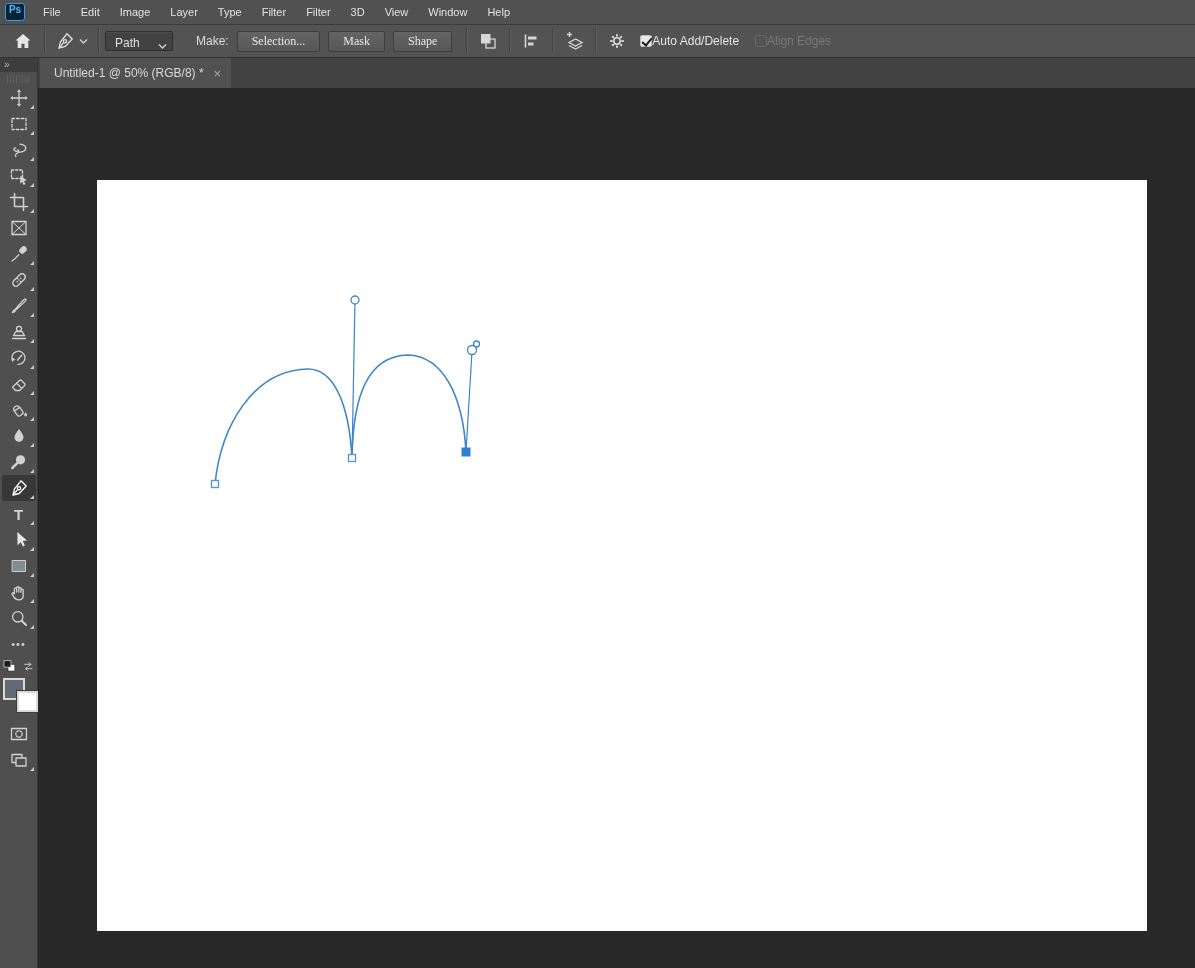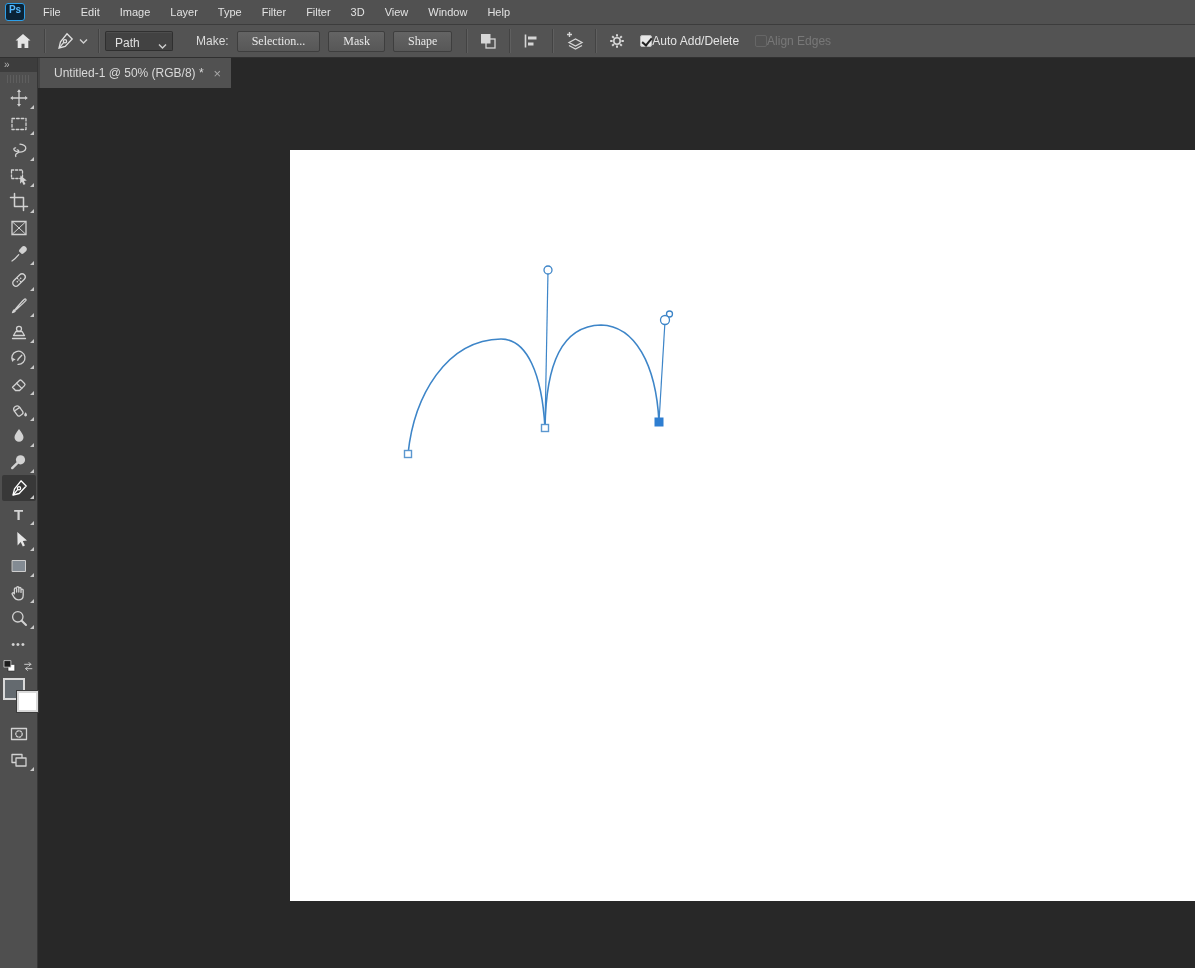--- a/index.html
+++ b/index.html
@@ -59,21 +59,21 @@
                      border-left:4px solid transparent; border-bottom:4px solid #c9c9c9; }
   .glyph-t { color:#d2d2d2; font-size:15px; font-weight:bold; }
   .glyph-dots { color:#d2d2d2; font-size:11px; letter-spacing:1px; }
   .swatches { width:38px; height:38px; position:relative; margin-top:2px; }
   .fg-swatch { position:absolute; left:3px; top:1px; width:22px; height:22px;
                background:#646a6f; border:2px solid #d9d9d9; }
   .bg-swatch { position:absolute; left:17px; top:14px; width:21px; height:21px;
                background:#ffffff; border:2px solid #d9d9d9; box-shadow:0 0 0 1px #3c3c3c; }
 
   
-  .main { flex:1; display:flex; flex-direction:row; min-width:0; }
+  .main { flex:1; display:flex; flex-direction:column; min-width:0; }
   .tab-bar { height:30px; background:#434343; display:flex; align-items:flex-end; flex:0 0 30px; }
   .doc-tab { height:30px; margin-left:2px; background:#515151; display:flex; align-items:center;
              padding:0 10px 0 14px; gap:10px; }
   .tab-title { color:#d9d9d9; font-size:12px; white-space:nowrap; }
   .tab-close { color:#a8a8a8; font-size:13px; line-height:13px; }
   .canvas-area { flex:1; background:#282828; position:relative; overflow:hidden; }
   .document { position:absolute; left:59px; top:92px; width:1050px; height:751px; background:#ffffff; }
   .path-overlay { position:absolute; inset:0; width:100%; height:100%; }
   .ppath { fill:none; stroke:#3d85c8; stroke-width:1.6; }
   .phandle { fill:none; stroke:#3d85c8; stroke-width:1.2; }

